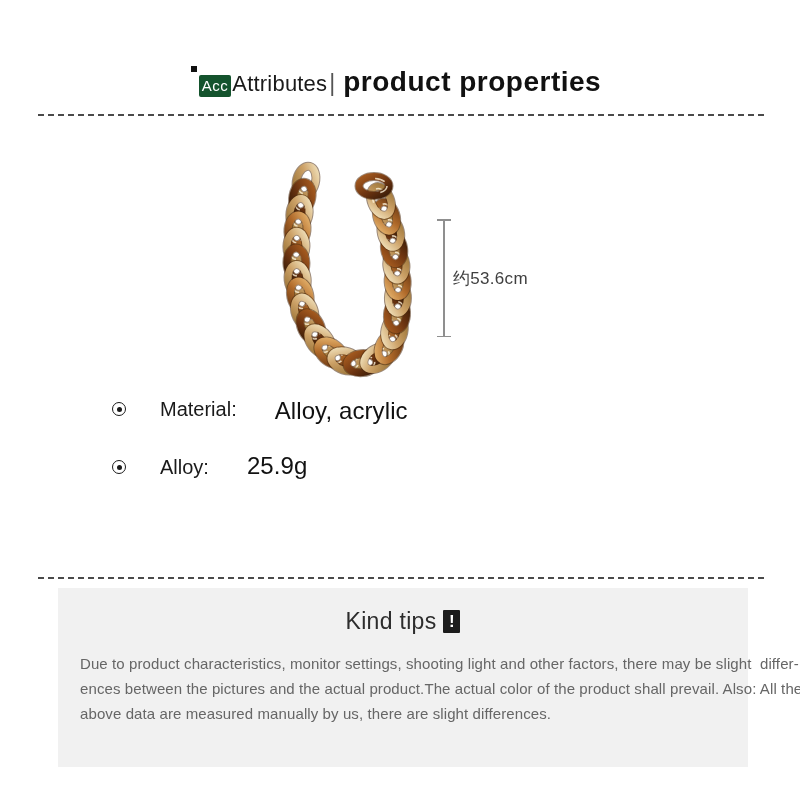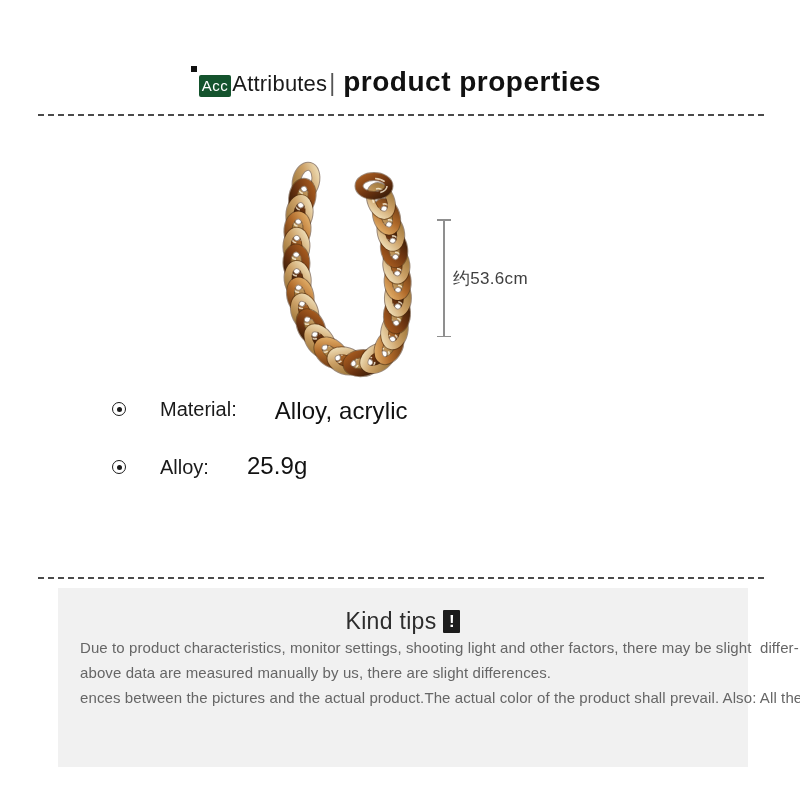--- a/index.html
+++ b/index.html
@@ -166,20 +166,21 @@
     top: 588px;
     width: 690px;
     height: 179px;
     background: #f1f1f1;
     padding: 20px 22px 0 22px;
   }
   .tips-title-row {
     display: flex;
     justify-content: center;
     align-items: center;
+    margin-bottom: 16px;
   }
   .tips-title {
     font-size: 23px;
     color: #2d2d2d;
     letter-spacing: 0.3px;
   }
   .tips-excl-badge {
     display: inline-flex;
     align-items: center;
     justify-content: center;
@@ -346,17 +347,17 @@
   </div>
 
   <div class="dashed-rule rule-bottom"></div>
 
   <div class="tips-box">
     <div class="tips-title-row">
       <span class="tips-title">Kind tips</span>
       <span class="tips-excl-badge">!</span>
     </div>
     <div class="tips-line">Due to product characteristics, monitor settings, shooting light and other factors, there may be slight  differ-</div>
+    <div class="tips-line">ences between the pictures and the actual product.The actual color of the product shall prevail. Also: All the</div>
     <div class="tips-line">above data are measured manually by us, there are slight differences.</div>
-    <div class="tips-line">ences between the pictures and the actual product.The actual color of the product shall prevail. Also: All the</div>
   </div>
 
 </div>
 
 </body></html>

